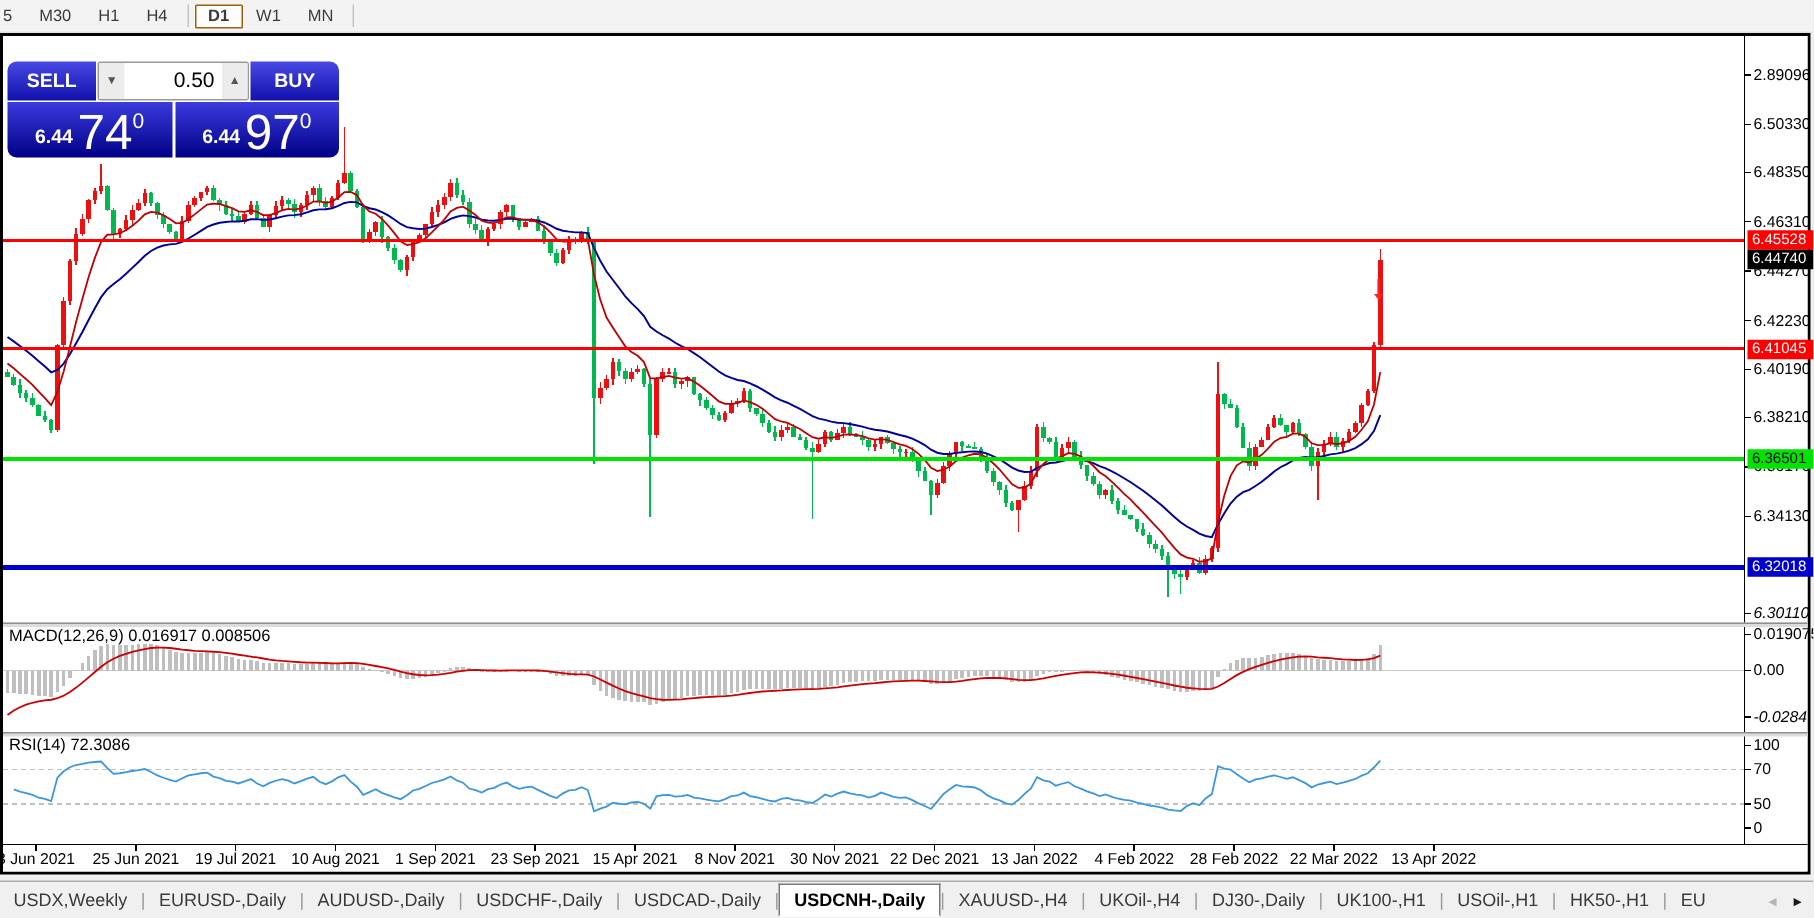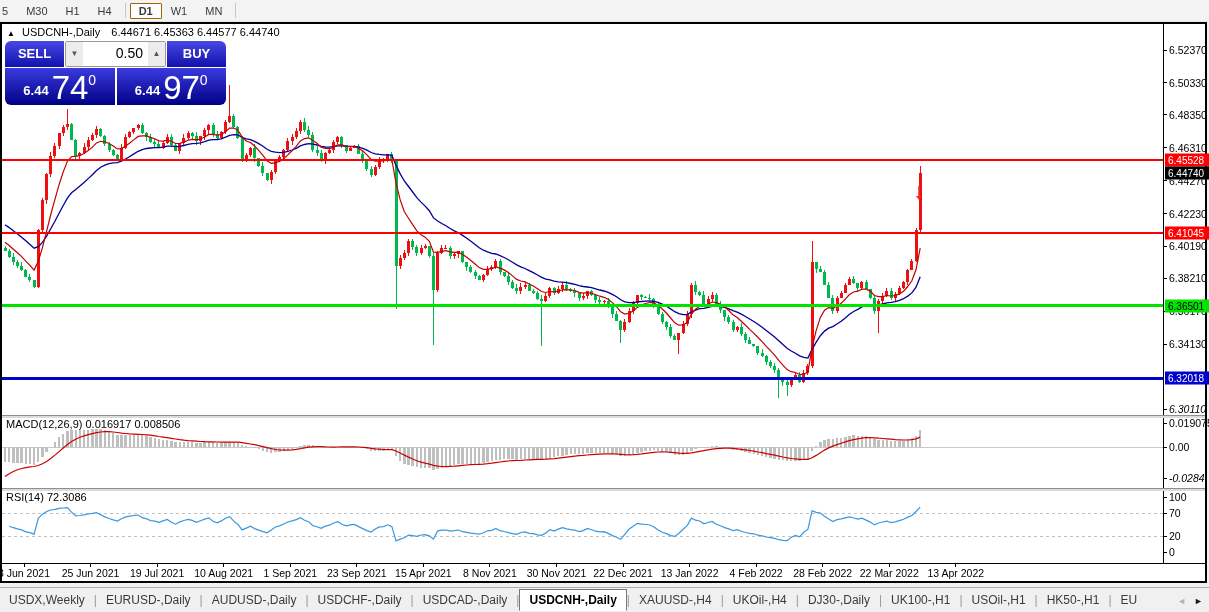--- a/index.html
+++ b/index.html
@@ -776,25 +776,20 @@
           <line x1="621.04" y1="539" x2="621.04" y2="543" stroke="#000" stroke-width="1" shape-rendering="crispEdges"></line>
           <line x1="687.6" y1="539" x2="687.6" y2="543" stroke="#000" stroke-width="1" shape-rendering="crispEdges"></line>
           <line x1="754.1600000000001" y1="539" x2="754.1600000000001" y2="543" stroke="#000" stroke-width="1" shape-rendering="crispEdges"></line>
           <line x1="820.72" y1="539" x2="820.72" y2="543" stroke="#000" stroke-width="1" shape-rendering="crispEdges"></line>
           <line x1="887.28" y1="539" x2="887.28" y2="543" stroke="#000" stroke-width="1" shape-rendering="crispEdges"></line>
           <line x1="953.84" y1="539" x2="953.84" y2="543" stroke="#000" stroke-width="1" shape-rendering="crispEdges"></line>
           <line x1="917" y1="162" x2="917" y2="172" stroke="#ff2020" stroke-width="1.5"></line>
           <polygon points="914,172 920,172 917,176" fill="#ff2020"></polygon>
         </svg>
 
-      <div class="chart-header">
-        <span class="collapse">▲</span>
-        <span>USDCNH-,Daily</span>
-        <span class="ohlc">6.44671 6.45363 6.44577 6.44740</span>
-      </div>
 
       <div class="one-click">
         <div class="oc-row1">
           <div class="sell-btn">SELL</div>
           <div class="vol">
             <div class="vol-btn">▼</div>
             <div class="vol-val">0.50</div>
             <div class="vol-btn">▲</div>
           </div>
           <div class="buy-btn">BUY</div>
@@ -813,42 +808,42 @@
         </div>
       </div>
 
       <div class="pane-sep" style="top:391px"></div>
       <div class="pane-sep" style="top:464px"></div>
 
       <div class="ind-label" style="top:394px">MACD(12,26,9) 0.016917 0.008506</div>
       <div class="ind-label" style="top:467px">RSI(14) 72.3086</div>
 
       <div id="axisLabels">
-          <div class="axis-label" style="top: 26px;">6.52370</div>
+          <div class="axis-label" style="top: 26px;">2.89096</div>
           <div class="axis-label" style="top: 58.9011px;">6.50330</div>
           <div class="axis-label" style="top: 90.8346px;">6.48350</div>
           <div class="axis-label" style="top: 123.736px;">6.46310</div>
           <div class="axis-label" style="top: 156.637px;">6.44270</div>
           <div class="axis-label" style="top: 189.538px;">6.42230</div>
           <div class="axis-label" style="top: 222.439px;">6.40190</div>
           <div class="axis-label" style="top: 254.372px;">6.38210</div>
           <div class="axis-label" style="top: 287.274px;">6.36170</div>
           <div class="axis-label" style="top: 320.175px;">6.34130</div>
           <div class="axis-label" style="top: 385.009px; font-style: italic;">6.30110</div>
           <div class="line-label" style="top: 136.348px; background: rgb(255, 0, 0); color: rgb(255, 255, 255);">6.45528</div>
           <div class="line-label" style="top: 149.057px; background: rgb(0, 0, 0); color: rgb(255, 255, 255);">6.44740</div>
           <div class="line-label" style="top: 208.65px; background: rgb(255, 0, 0); color: rgb(255, 255, 255);">6.41045</div>
           <div class="line-label" style="top: 281.935px; background: rgb(0, 228, 0); color: rgb(0, 0, 0);">6.36501</div>
           <div class="line-label" style="top: 354.237px; background: rgb(0, 0, 204); color: rgb(255, 255, 255);">6.32018</div>
           <div class="axis-label" style="top: 399px;">0.019075</div>
           <div class="axis-label" style="top: 423px;">0.00</div>
           <div class="axis-label" style="top: 454px; font-style: italic;">-0.0284</div>
           <div class="axis-label" style="top: 473px;">100</div>
           <div class="axis-label" style="top: 489px;">70</div>
-          <div class="axis-label" style="top: 512px;">20</div>
+          <div class="axis-label" style="top: 512px;">50</div>
           <div class="axis-label" style="top: 528px;">0</div>
         </div>
       <div id="dateLabels">
           <div class="date-label" style="left: 22px;">3 Jun 2021</div>
           <div class="date-label" style="left: 88.56px;">25 Jun 2021</div>
           <div class="date-label" style="left: 155.12px;">19 Jul 2021</div>
           <div class="date-label" style="left: 221.68px;">10 Aug 2021</div>
           <div class="date-label" style="left: 288.24px;">1 Sep 2021</div>
           <div class="date-label" style="left: 354.8px;">23 Sep 2021</div>
           <div class="date-label" style="left: 421.36px;">15 Apr 2021</div>

